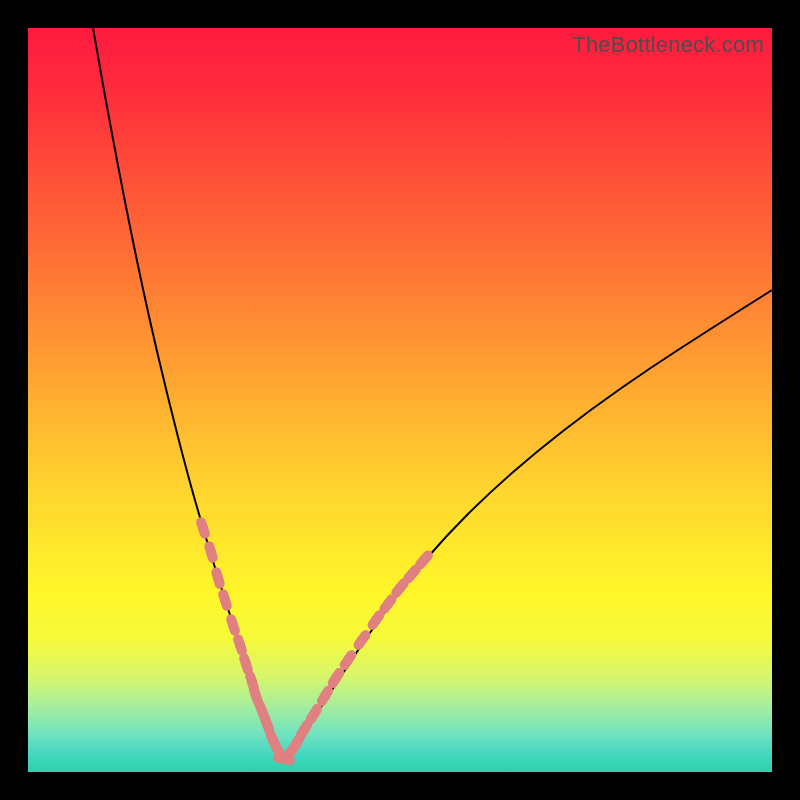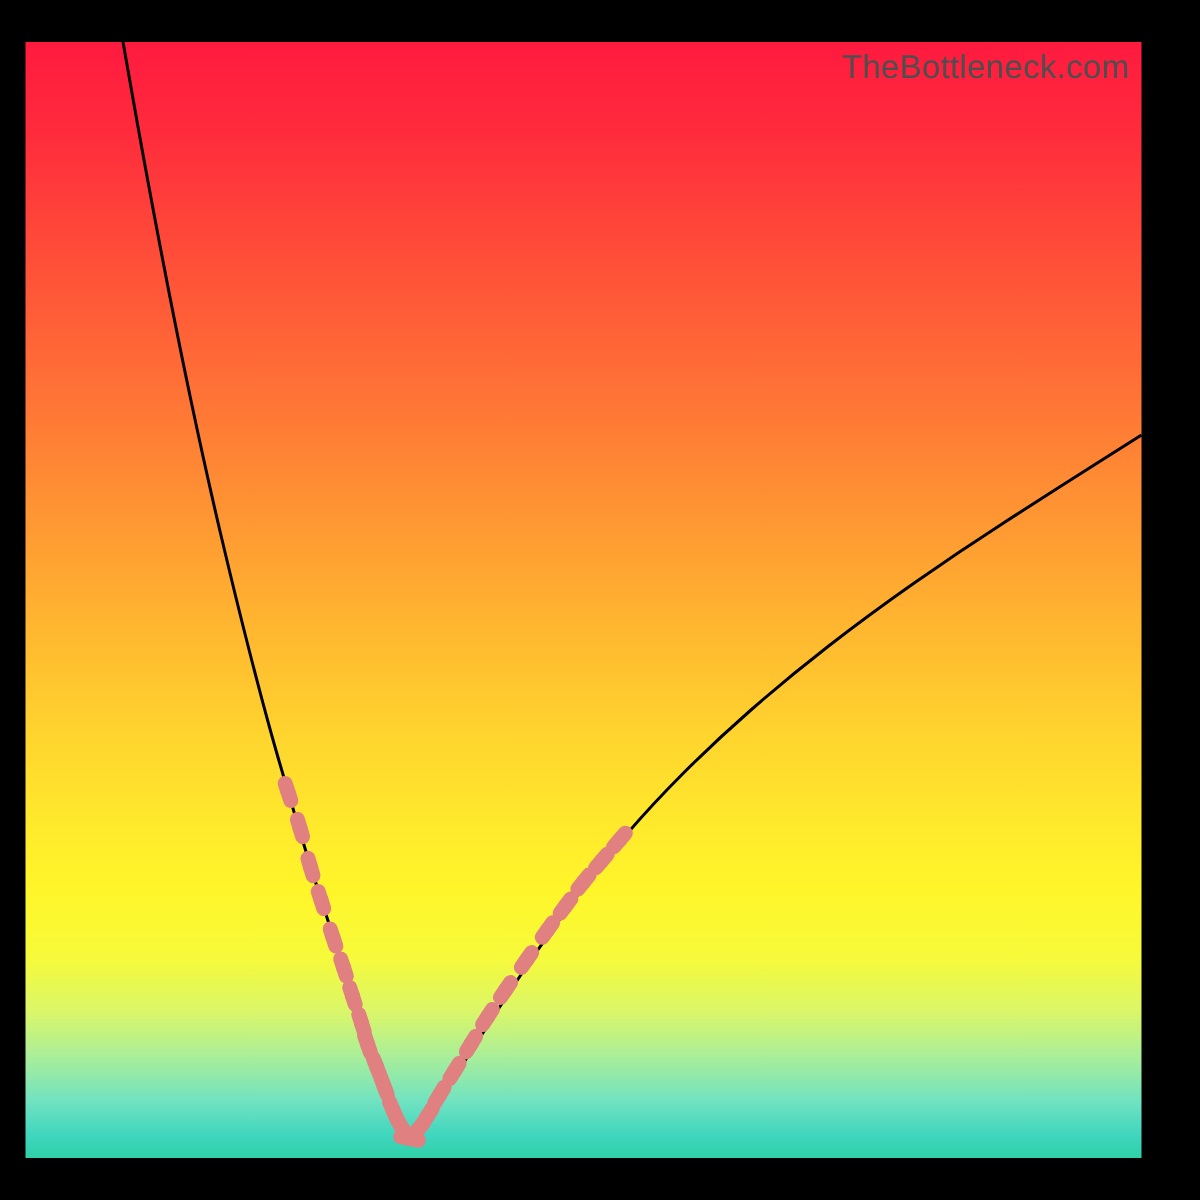--- a/index.html
+++ b/index.html
@@ -6,21 +6,21 @@
     margin: 0;
     padding: 0;
     width: 800px;
     height: 800px;
     background: #000;
     overflow: hidden;
     font-family: Arial, Helvetica, sans-serif;
   }
   .frame {
     position: absolute;
-    left: 17px;
+    left: 28px;
     top: 28px;
     width: 744px;
     height: 744px;
     background: linear-gradient(to bottom,
       #ff1a3f 0%,
       #ff2b3c 8%,
       #ff4a39 18%,
       #ff6e36 30%,
       #ff9433 42%,
       #ffb530 52%,

